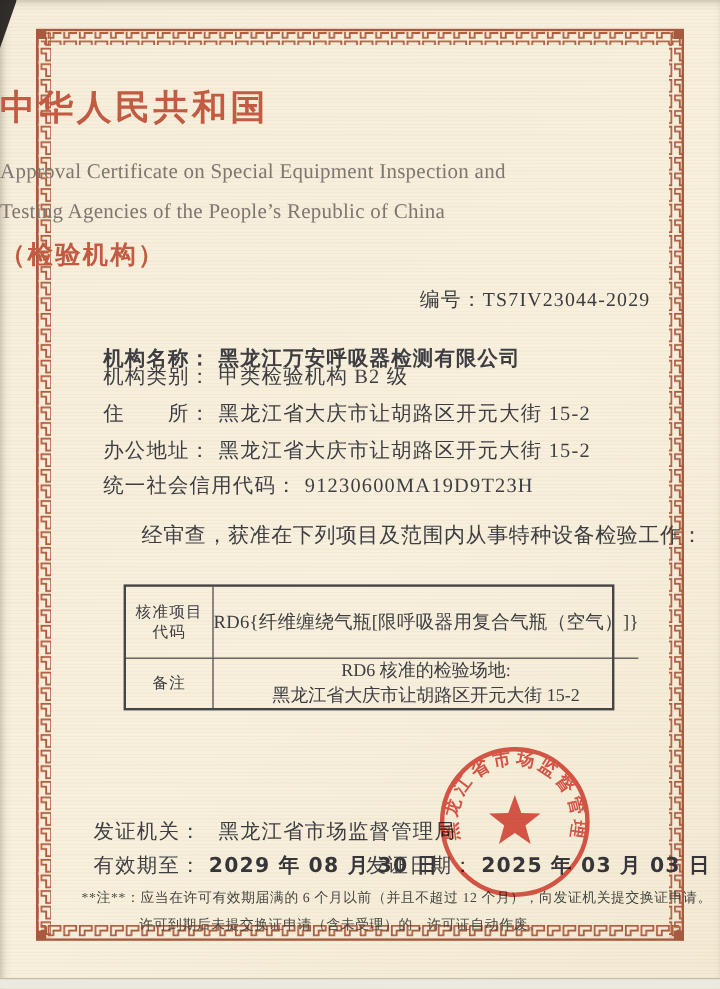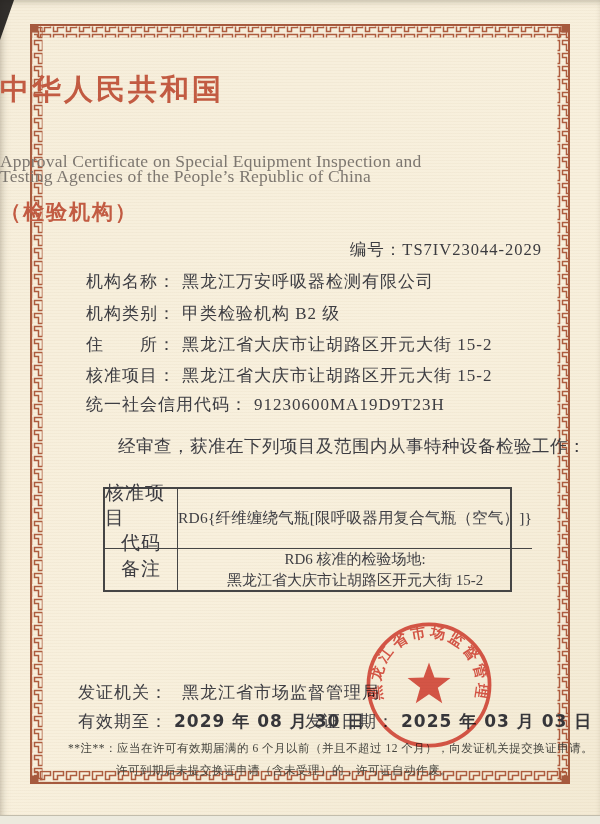--- a/index.html
+++ b/index.html
@@ -30,45 +30,45 @@
   }
   .border-svg { position: absolute; top: 0; left: 0; }
 
   .abs { position: absolute; }
   .center { left: 0; right: 0; text-align: left; }
 
   .title-cn { color: var(--accent, #c25b42); font-weight: bold; letter-spacing: 3px; }
   .title1 { top: 70px; font-size: 29px; }
   .title2 { top: 106px; font-size: 31px; letter-spacing: 2px; }
   .title-en { color: #7d7770; font-size: 17.5px; letter-spacing: .2px; }
-  .en1 { top: 151px; }
+  .en1 { top: 132px; }
   .en2 { top: 166px; }
   .agency-type { top: 198px; font-size: 21px; color: var(--accent, #c25b42); font-weight: bold; letter-spacing: 2px; }
 
   .cert-no { top: 239px; right: 58px; font-size: 16.5px; color: #3c3c40; letter-spacing: 1px; text-align: center; }
 
   .field { left: 86px; font-size: 17px; color: #3d3d42; letter-spacing: 1px; white-space: nowrap; }
-  .f0 { top: 270px; } .f1 { top: 302px; } .f2 { top: 333px; } .f3 { top: 364px; } .f4 { top: 393px; }
+  .f0 { top: 287px; font-weight: bold; } .f1 { top: 302px; } .f2 { top: 333px; } .f3 { top: 364px; } .f4 { top: 393px; }
   .field .val { margin-left: 6px; }
 
   .statement { top: 434px; left: 118px; font-size: 17.5px; color: #3d3d42; letter-spacing: .5px; }
 
   .approval-table {
     top: 487px; left: 103px; width: 405px;
     border: 2px solid #454545;
     display: grid;
     grid-template-columns: 72px 1fr;
     grid-template-rows: 59px 42px;
     color: #3d3d42;
     background: rgba(255,255,255,0.0);
   }
   .approval-table > div { display: flex; flex-direction: column; align-items: center; justify-content: center; }
   .cell-rb { border-left: 1px solid #454545; }
   .cell-bt { border-top: 1px solid #454545; }
-  .th { font-size: 19px; letter-spacing: 1px; line-height: 1.3; }
+  .th { font-size: 13px; letter-spacing: 1px; line-height: 1.3; }
   .td1 { font-size: 15.5px; letter-spacing: .2px; white-space: nowrap; }
   .td2 { font-size: 15px; line-height: 1.35; }
 
   .footer-line { color: #3d3d42; letter-spacing: 1px; }
   .issuer { top: 681px; left: 78px; font-size: 17px; }
   .issuer .val { margin-left: 14px; }
   .validity { top: 710px; left: 78px; font-size: 17px; }
   .date-val { font-family: "DejaVu Sans", sans-serif; font-weight: 600; font-size: 17px; color: #36363a; margin-left: 6px; }
   .issue-date { top: 710px; left: 305px; font-size: 17px; }
 
@@ -112,21 +112,21 @@
   <div class="abs center title-cn title1">中华人民共和国</div>
   <div class="abs center title-en en1">Approval Certificate on Special Equipment Inspection and</div>
   <div class="abs center title-en en2">Testing Agencies of the People’s Republic of China</div>
   <div class="abs center agency-type">（检验机构）</div>
 
   <div class="abs cert-no"><span>编号：</span><span>TS7IV23044-2029</span></div>
 
   <div class="abs field f0"><span>机构名称：</span><span class="val">黑龙江万安呼吸器检测有限公司</span></div>
   <div class="abs field f1"><span>机构类别：</span><span class="val">甲类检验机构 B2 级</span></div>
   <div class="abs field f2"><span>住　　所：</span><span class="val">黑龙江省大庆市让胡路区开元大街 15-2</span></div>
-  <div class="abs field f3"><span>核准项目：</span><span class="val">黑龙江省大庆市让胡路区开元大街 15-2</span></div>
+  <div class="abs field f3"><span>办公地址：</span><span class="val">黑龙江省大庆市让胡路区开元大街 15-2</span></div>
   <div class="abs field f4"><span>统一社会信用代码：</span><span class="val">91230600MA19D9T23H</span></div>
 
   <div class="abs statement">经审查，获准在下列项目及范围内从事特种设备检验工作：</div>
 
   <div class="abs approval-table">
     <div class="th">
       <span>核准项目</span>
       <span>代码</span>
     </div>
     <div class="td1 cell-rb">RD6{纤维缠绕气瓶[限呼吸器用复合气瓶（空气）]}</div>

